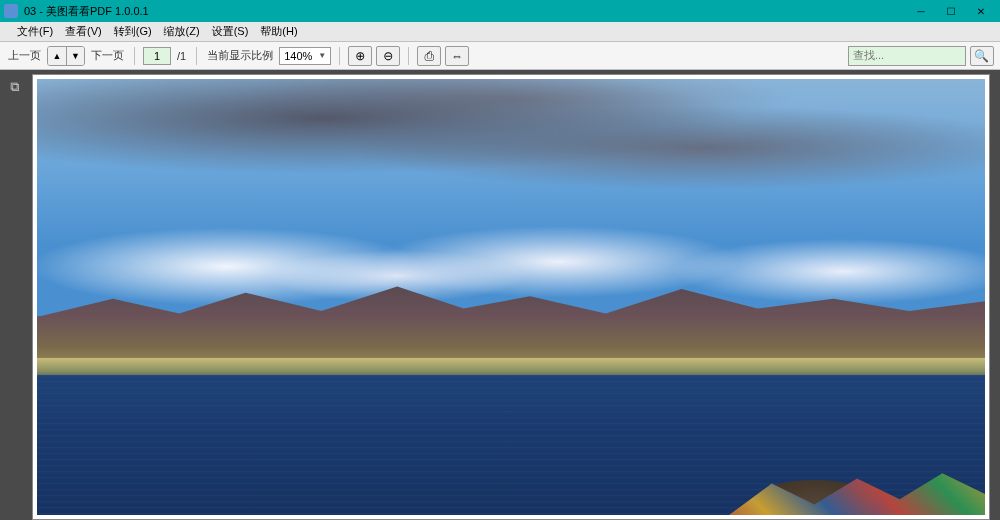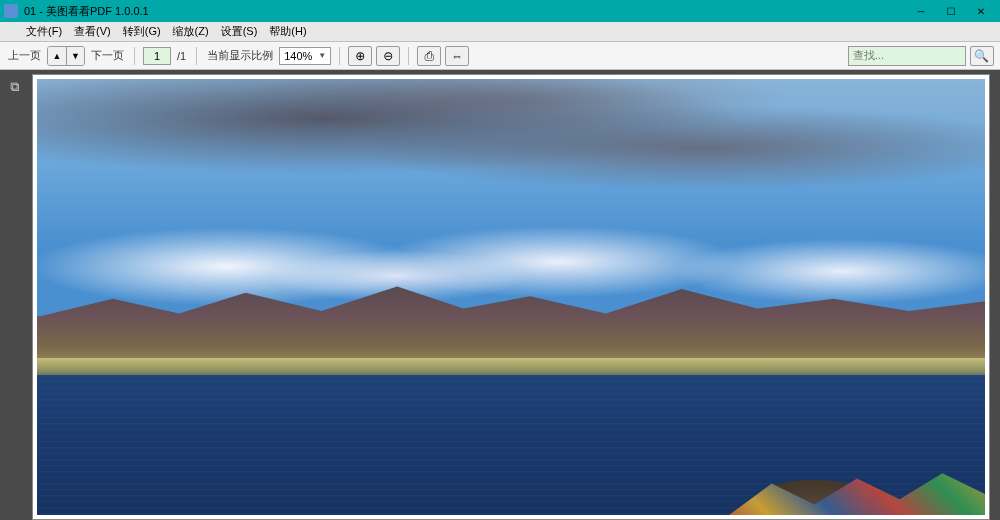--- a/index.html
+++ b/index.html
@@ -2,21 +2,21 @@
 <html><head>
 <meta charset="utf-8">
 <style>
 * { margin: 0; padding: 0; box-sizing: border-box; font-family: "Microsoft YaHei", sans-serif; }
 body { width: 1000px; height: 520px; overflow: hidden; background: #fff; }
 .titlebar { height: 22px; background: #00a8a8; display: flex; align-items: center; padding: 0 4px; font-size: 11px; color: #000; }
 .titlebar .app-icon { width: 14px; height: 14px; background: #5b8fd6; border-radius: 2px; margin-right: 6px; display: inline-block; }
 .titlebar .title { flex: 1; }
 .titlebar .win-controls { display: flex; }
 .titlebar .win-btn { width: 30px; height: 20px; display: flex; align-items: center; justify-content: center; cursor: pointer; font-size: 10px; }
-.menubar { height: 20px; background: #e8e8e8; border-bottom: 1px solid #c0c0c0; display: flex; align-items: center; padding: 0 20px; font-size: 11px; }
+.menubar { height: 20px; background: #e8e8e8; border-bottom: 1px solid #c0c0c0; display: flex; align-items: center; padding: 0 11px; font-size: 11px; }
 .menubar .menu-item { padding: 2px 6px; cursor: pointer; }
 .toolbar { height: 28px; background: #f5f5f5; border-bottom: 1px solid #c0c0c0; display: flex; align-items: center; padding: 0 6px; font-size: 11px; gap: 4px; }
 .toolbar .label { color: #333; margin: 0 2px; }
 .toolbar .btn-group { display: flex; border: 1px solid #999; border-radius: 3px; overflow: hidden; }
 .toolbar .nav-btn { width: 18px; height: 18px; display: flex; align-items: center; justify-content: center; background: #f0f0f0; cursor: pointer; font-size: 9px; }
 .toolbar .nav-btn + .nav-btn { border-left: 1px solid #999; }
 .toolbar .page-input { width: 28px; height: 18px; border: 1px solid #999; text-align: center; font-size: 11px; background: #dff5df; }
 .toolbar .zoom-select { height: 18px; border: 1px solid #999; background: #fff; display: flex; align-items: center; padding: 0 4px; gap: 6px; cursor: pointer; }
 .toolbar .zoom-select .caret { font-size: 8px; color: #555; }
 .toolbar .sep { width: 1px; height: 18px; background: #c0c0c0; margin: 0 4px; }
@@ -38,21 +38,21 @@
 .water { position: absolute; top: 68%; left: 0; right: 0; bottom: 0; background: linear-gradient(to bottom, #1e4278 0%, #1a3a6e 40%, #163262 100%); }
 .water::before { content: ''; position: absolute; inset: 0; background: repeating-linear-gradient(to bottom, rgba(50,80,130,0.3) 0px, transparent 2px, transparent 6px); }
 .flags { position: absolute; bottom: 0; right: 0; width: 30%; height: 12%; background: linear-gradient(45deg, #c04030 0%, #e0b030 20%, #3060a0 40%, #d04838 60%, #30a050 80%, #d8a830 100%); clip-path: polygon(10% 100%, 25% 40%, 40% 80%, 55% 30%, 70% 70%, 85% 20%, 100% 60%, 100% 100%); opacity: 0.85; }
 .rocks { position: absolute; bottom: 0; right: 12%; width: 12%; height: 8%; background: radial-gradient(ellipse at 50% 100%, #5a4a3a, #3a2f24); border-radius: 50% 50% 0 0; }
 </style>
 </head>
 <body>
 
 <div class="titlebar">
   <span class="app-icon"></span>
-  <span class="title">01  - 美图看看PDF 1.0.0.1</span>
+  <span class="title">03  - 美图看看PDF 1.0.0.1</span>
   <div class="win-controls">
     <div class="win-btn">─</div>
     <div class="win-btn">☐</div>
     <div class="win-btn">✕</div>
   </div>
 </div>
 
 <div class="menubar">
   <div class="menu-item">文件(F)</div>
   <div class="menu-item">查看(V)</div>

